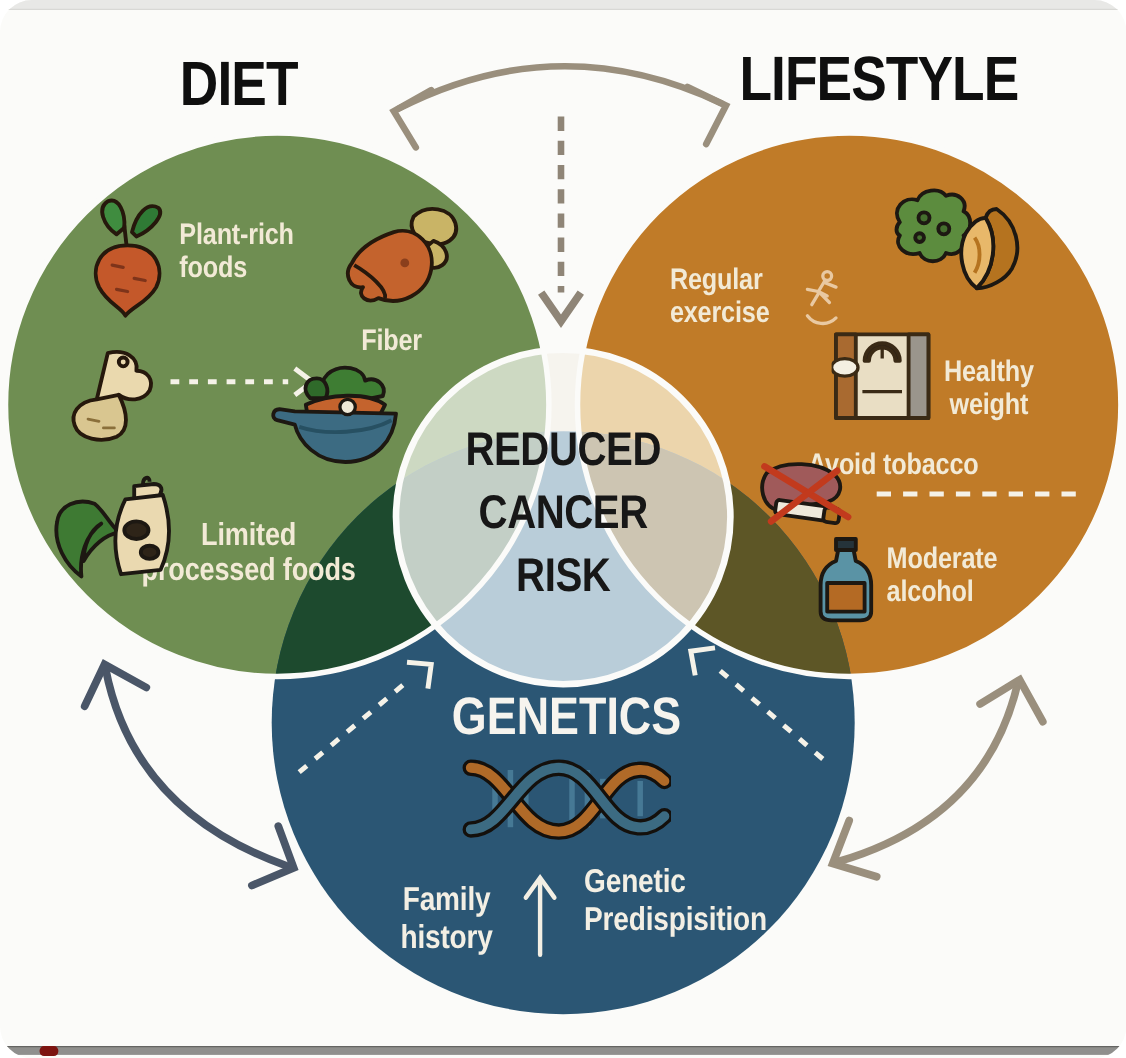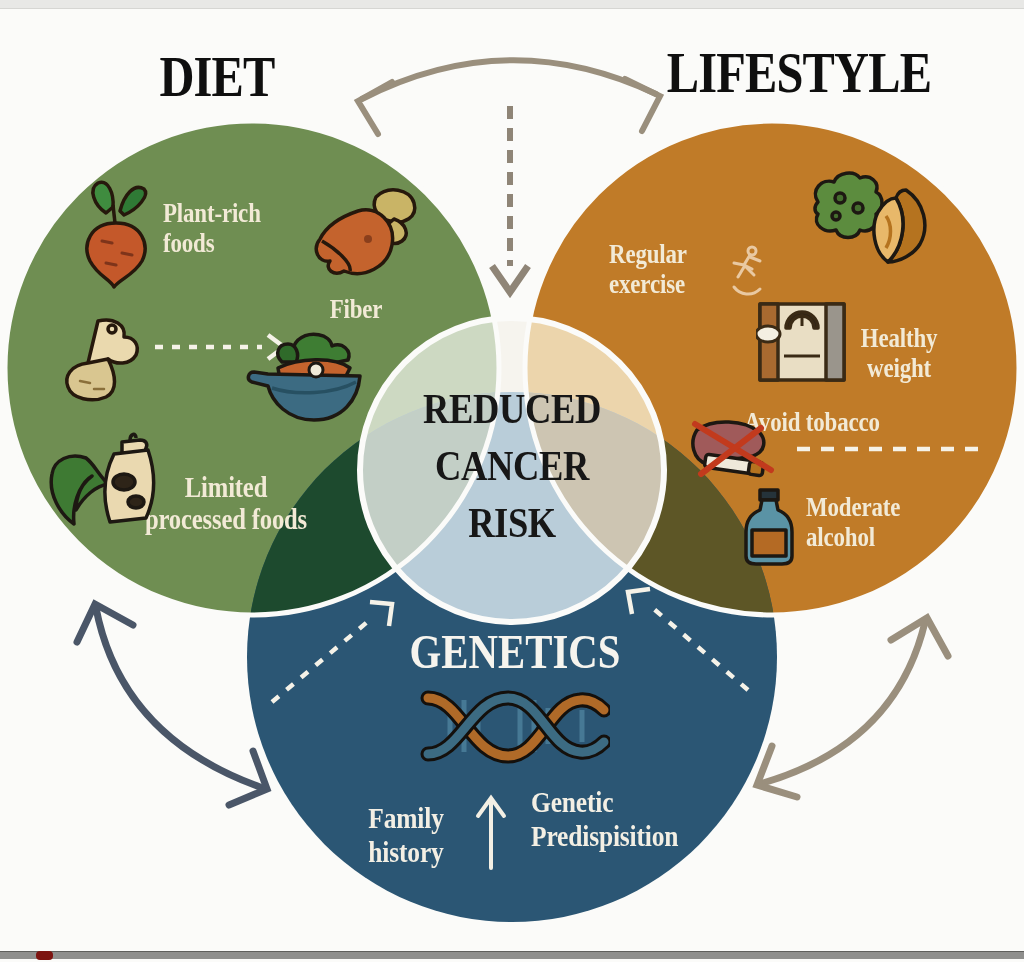--- a/index.html
+++ b/index.html
@@ -1,18 +1,18 @@
 <!DOCTYPE html>
 <html><head>
 <meta charset="utf-8">
 <style>
   html,body{margin:0;padding:0;background:#ffffff;}
   #stage{
     position:relative;width:1024px;height:962px;overflow:hidden;
-    background:#fbfbf9;font-family:Liberation Serif, serif;
+    background:#fbfbf9;font-family:Liberation Sans, sans-serif;border-radius:29px;
   }
   #venn-svg{position:absolute;left:0;top:0;}
   .chrome-top{position:absolute;left:0;top:0;width:1024px;height:8px;background:#e8e8e6;border-bottom:1px solid #d6d6d3;}
   .chrome-bottom{position:absolute;left:0;top:951px;width:1024px;height:7px;background:#8f8f8d;border-top:1px solid #5f5f5c;}
   .playhead{position:absolute;left:36px;top:-1px;width:17px;height:9px;border-radius:4px;background:#7d1410;}
 
   .label{
     position:absolute;font-weight:bold;white-space:pre-line;line-height:1.12;
     color:#f2ead6;transform-origin:left top;transform:scale(0.85,1);
     letter-spacing:-0.2px;

